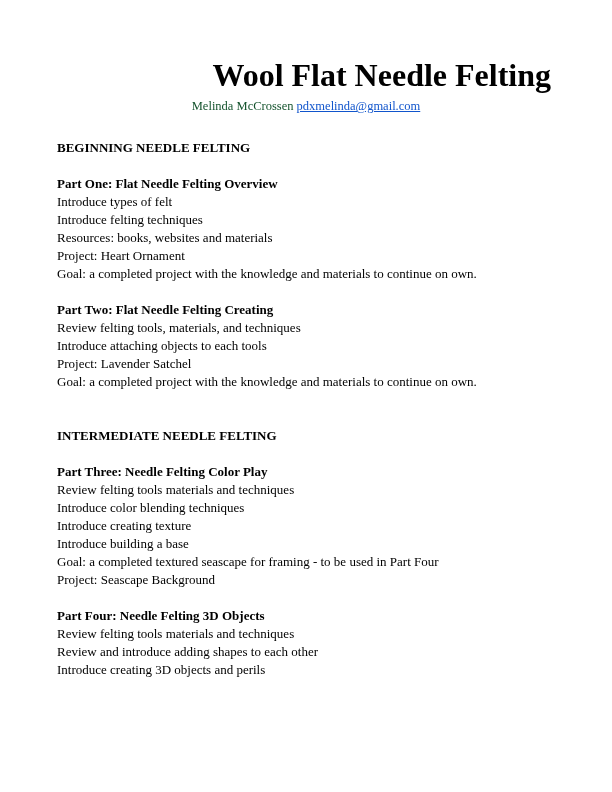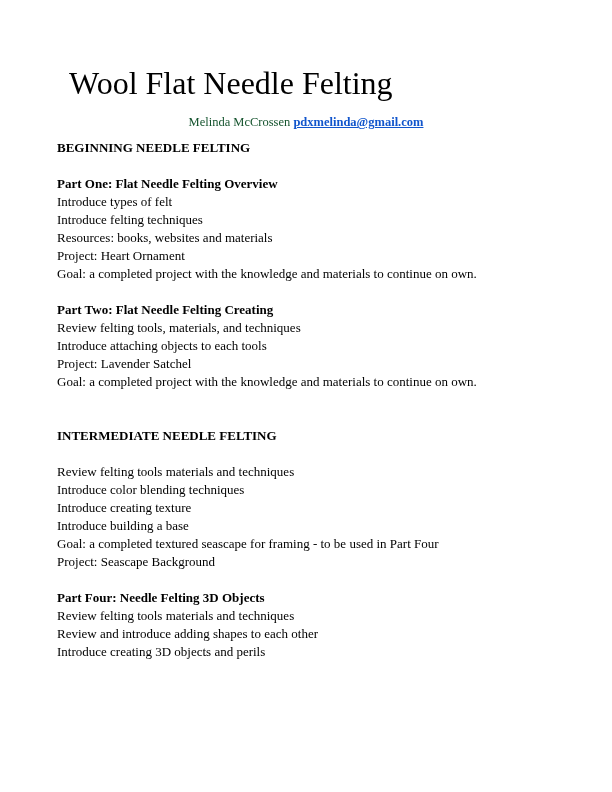--- a/index.html
+++ b/index.html
@@ -12,44 +12,43 @@
     width: 612px;
     height: 792px;
     background: #ffffff;
     box-sizing: border-box;
     padding: 52px 57px 0 57px;
     font-family: "Liberation Serif", "DejaVu Serif", serif;
     color: #000000;
     overflow: hidden;
   }
   .doc-title {
-    margin: 12px;
+    margin: 4px;
     font-size: 32px;
-    font-weight: 400;
+    font-weight: 700;
     line-height: 38px;
-    text-align: left;
+    text-align: right;
     letter-spacing: 0;
   }
   .byline {
     margin-top: 3px;
     text-align: center;
     font-size: 12.5px;
     line-height: 16px;
   }
   .byline .author {
     color: #14532d;
   }
   .byline .email-link {
     color: #1155cc;
     text-decoration: underline;
     cursor: pointer;
-    font-weight: bold;
   }
   .content {
-    margin-top: 9px;
+    margin-top: 25px;
     font-size: 13px;
     line-height: 18px;
   }
   .content p {
     margin: 0;
     padding: 0;
   }
   .section-heading {
     font-weight: 700;
   }
@@ -96,20 +95,21 @@
       <p class="part-title">Part Two: Flat Needle Felting Creating</p>
       <p class="item">Review felting tools, materials, and techniques</p>
       <p class="item">Introduce attaching objects to each tools</p>
       <p class="item">Project: Lavender Satchel</p>
       <p class="item">Goal: a completed project with the knowledge and materials to continue on own.</p>
     </div>
 
     <p class="section-heading second">INTERMEDIATE NEEDLE FELTING</p>
 
     <div class="part">
+      <p class="part-title">Part Three: Needle Felting Color Play</p>
       <p class="item">Review felting tools materials and techniques</p>
       <p class="item">Introduce color blending techniques</p>
       <p class="item">Introduce creating texture</p>
       <p class="item">Introduce building a base</p>
       <p class="item">Goal: a completed textured seascape for framing - to be used in Part Four</p>
       <p class="item">Project: Seascape Background</p>
     </div>
 
     <div class="part">
       <p class="part-title">Part Four: Needle Felting 3D Objects</p>

